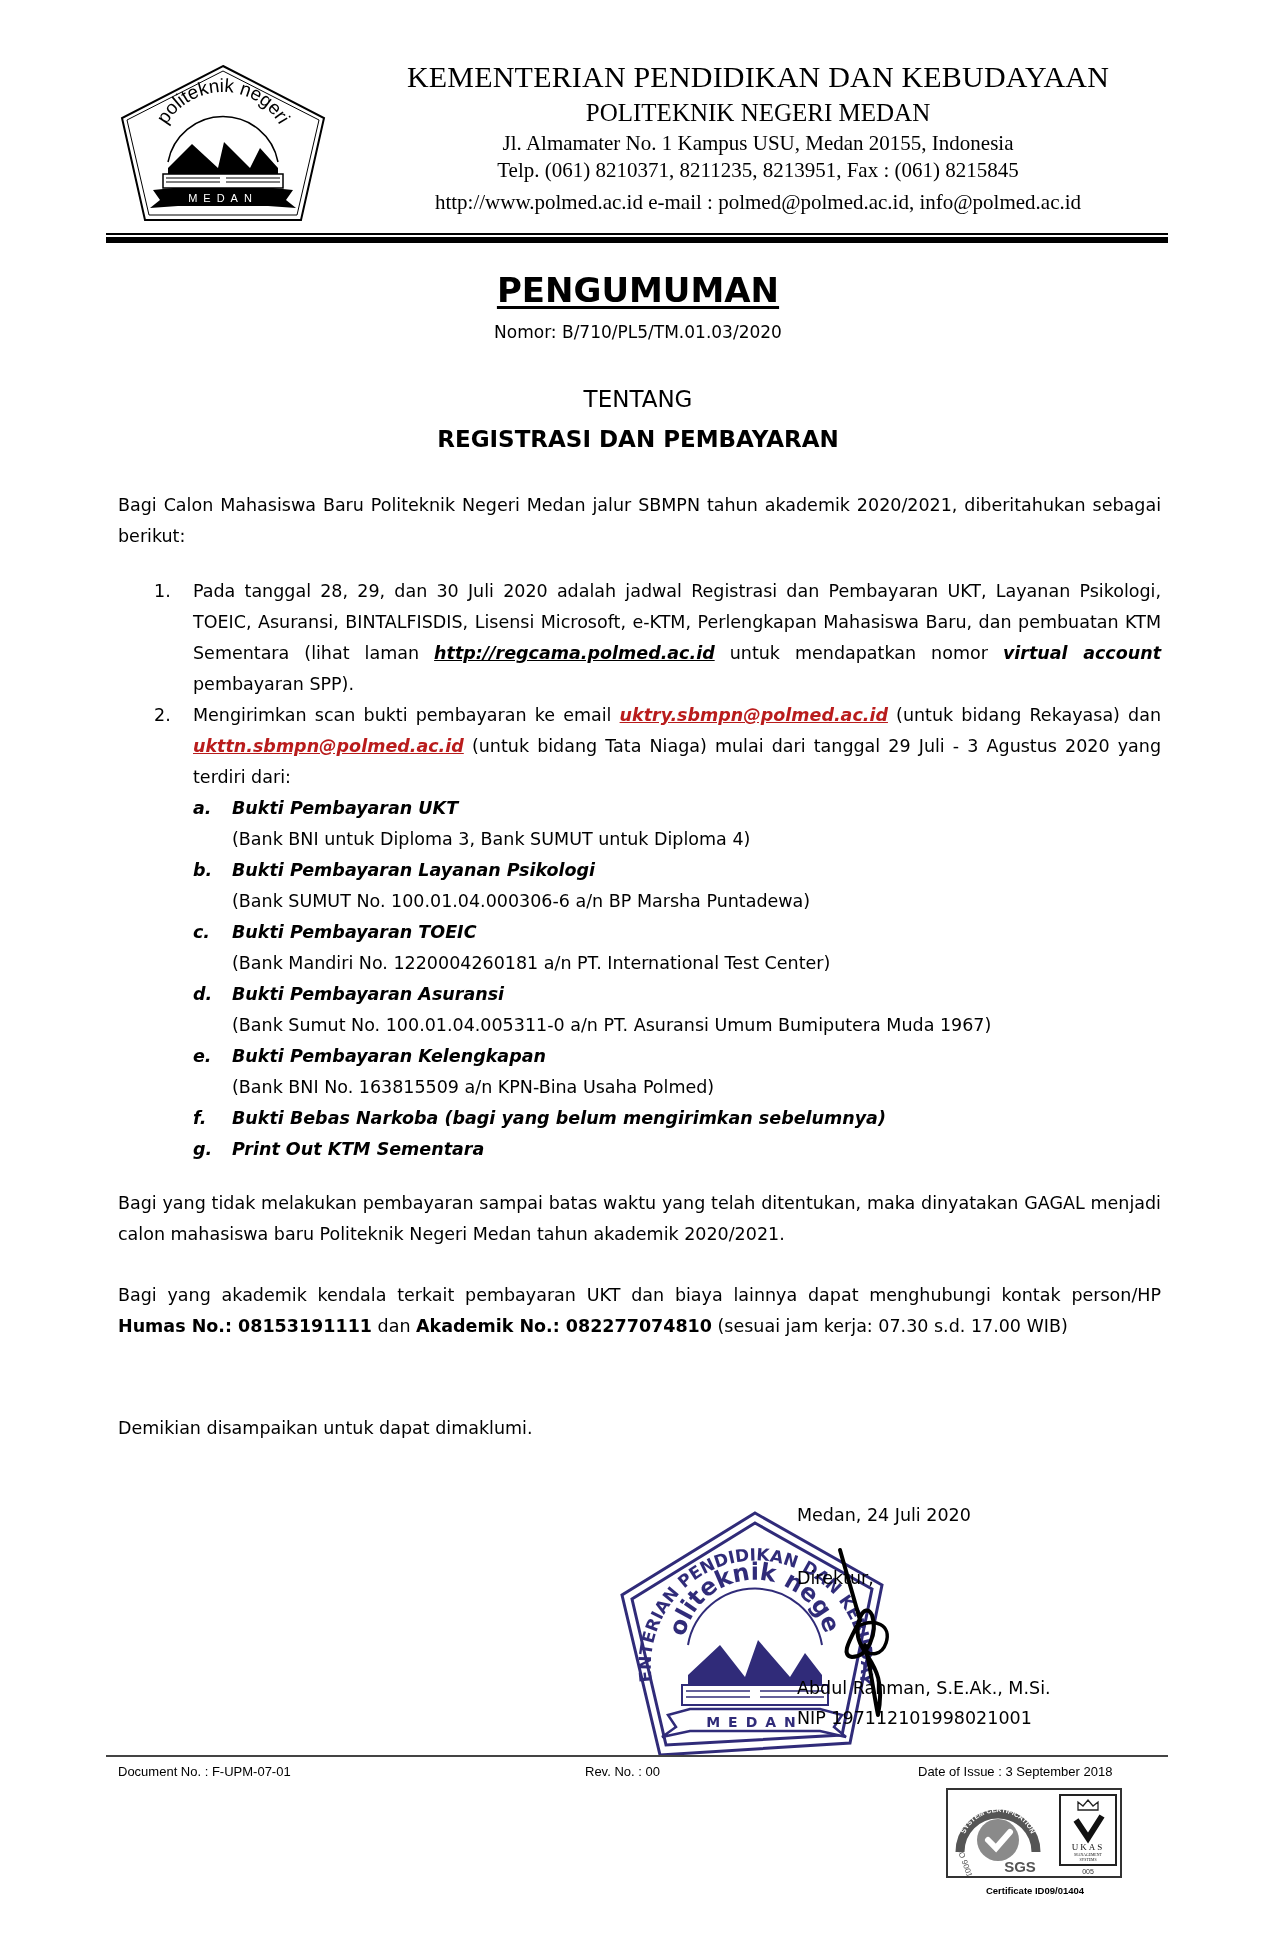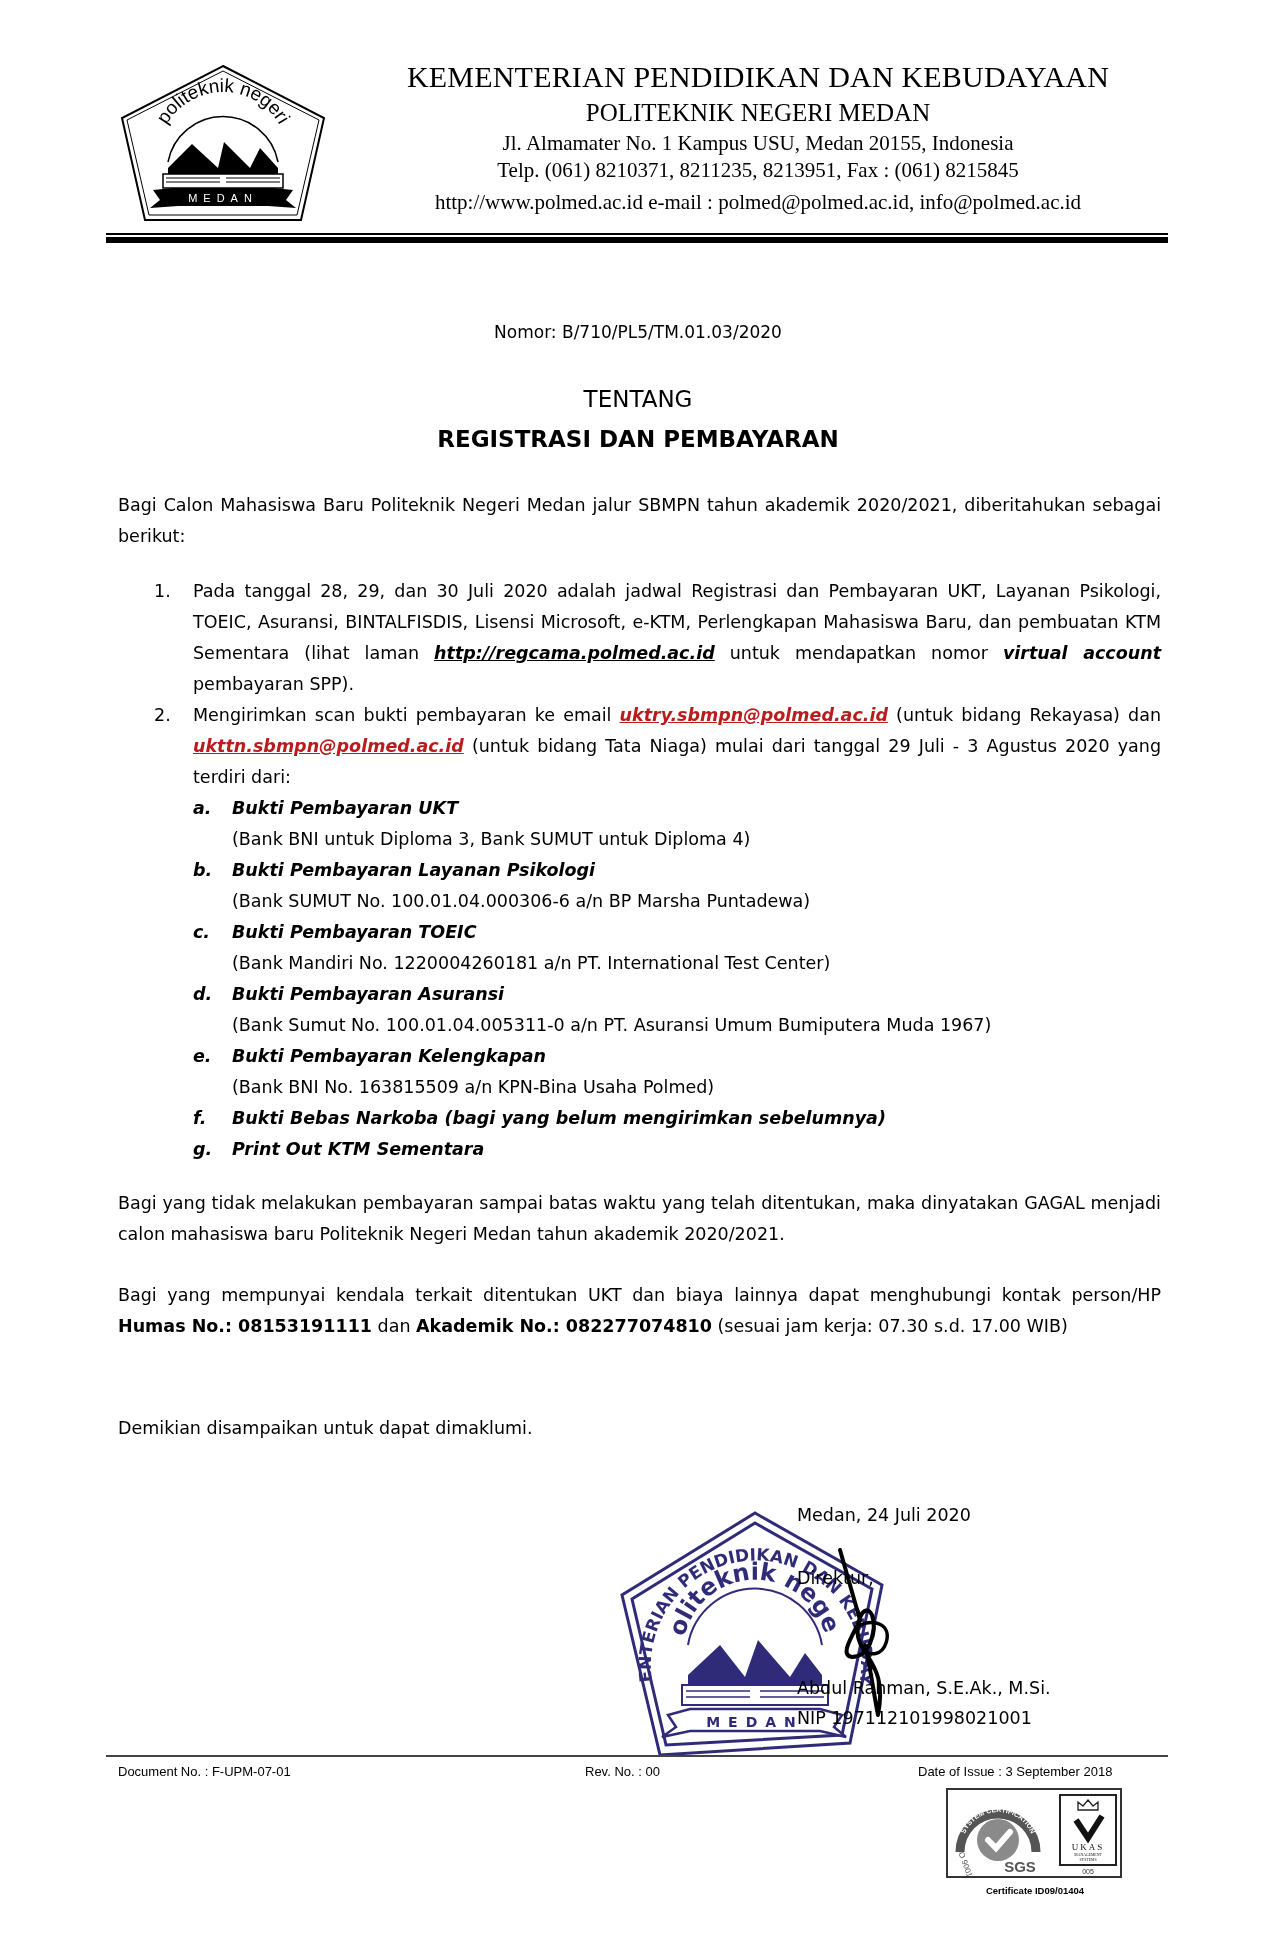--- a/index.html
+++ b/index.html
@@ -94,20 +94,21 @@
   </svg>
 
   <div class="lh lh-ministry">KEMENTERIAN PENDIDIKAN DAN KEBUDAYAAN</div>
   <div class="lh lh-inst">POLITEKNIK NEGERI MEDAN</div>
   <div class="lh lh-addr">Jl. Almamater No. 1 Kampus USU, Medan 20155, Indonesia</div>
   <div class="lh lh-tel">Telp. (061) 8210371, 8211235, 8213951, Fax : (061) 8215845</div>
   <div class="lh lh-web">http://www.polmed.ac.id e-mail : polmed@polmed.ac.id, info@polmed.ac.id</div>
   <div class="rule-thin"></div>
   <div class="rule-thick"></div>
 
+  <div class="title t-main">PENGUMUMAN</div>
   <div class="title t-nomor">Nomor: B/710/PL5/TM.01.03/2020</div>
   <div class="title t-sub1">TENTANG</div>
   <div class="title t-sub2">REGISTRASI DAN PEMBAYARAN</div>
 
   <div class="para body p1">Bagi Calon Mahasiswa Baru Politeknik Negeri Medan jalur SBMPN tahun akademik 2020/2021, diberitahukan sebagai berikut:</div>
 
   <div class="list body l1">
     <div class="li">
       <span class="li-num">1.</span>
       <span>Pada tanggal 28, 29, dan 30 Juli 2020 adalah jadwal Registrasi dan Pembayaran UKT, Layanan Psikologi, TOEIC, Asuransi, BINTALFISDIS, Lisensi Microsoft, e-KTM, Perlengkapan Mahasiswa Baru, dan pembuatan KTM Sementara (lihat laman </span><a class="link-black">http://regcama.polmed.ac.id</a><span> untuk mendapatkan nomor </span><span class="bi">virtual account</span><span> pembayaran SPP).</span>
@@ -152,21 +153,21 @@
             <span class="sub-letter">g.</span>
             <div class="sub-title">Print Out KTM Sementara</div>
           </div>
         </div>
     </div>
   </div>
 
   <div class="para body p2">Bagi yang tidak melakukan pembayaran sampai batas waktu yang telah ditentukan, maka dinyatakan GAGAL menjadi calon mahasiswa baru Politeknik Negeri Medan tahun akademik 2020/2021.</div>
 
   <div class="para body p3">
-    <span>Bagi yang mempunyai kendala terkait ditentukan UKT dan biaya lainnya dapat menghubungi kontak person/HP </span><span class="b">Humas No.: 08153191111</span><span> dan </span><span class="b">Akademik No.: 082277074810</span><span> (sesuai jam kerja: 07.30 s.d. 17.00 WIB)</span>
+    <span>Bagi yang akademik kendala terkait pembayaran UKT dan biaya lainnya dapat menghubungi kontak person/HP </span><span class="b">Humas No.: 08153191111</span><span> dan </span><span class="b">Akademik No.: 082277074810</span><span> (sesuai jam kerja: 07.30 s.d. 17.00 WIB)</span>
   </div>
 
   <div class="para body p4">Demikian disampaikan untuk dapat dimaklumi.</div>
 
   <svg class="stamp" viewBox="0 0 290 260">
     <g fill="none" stroke="#1f1a6e" stroke-width="3">
       <polygon points="145,8 272,80 240,238 50,250 12,90"></polygon>
       <polygon points="145,18 262,84 232,230 56,240 22,94"></polygon>
     </g>
     <path id="stampOuter" d="M 42,175 A 105,105 0 1 1 250,175" fill="none"></path>

